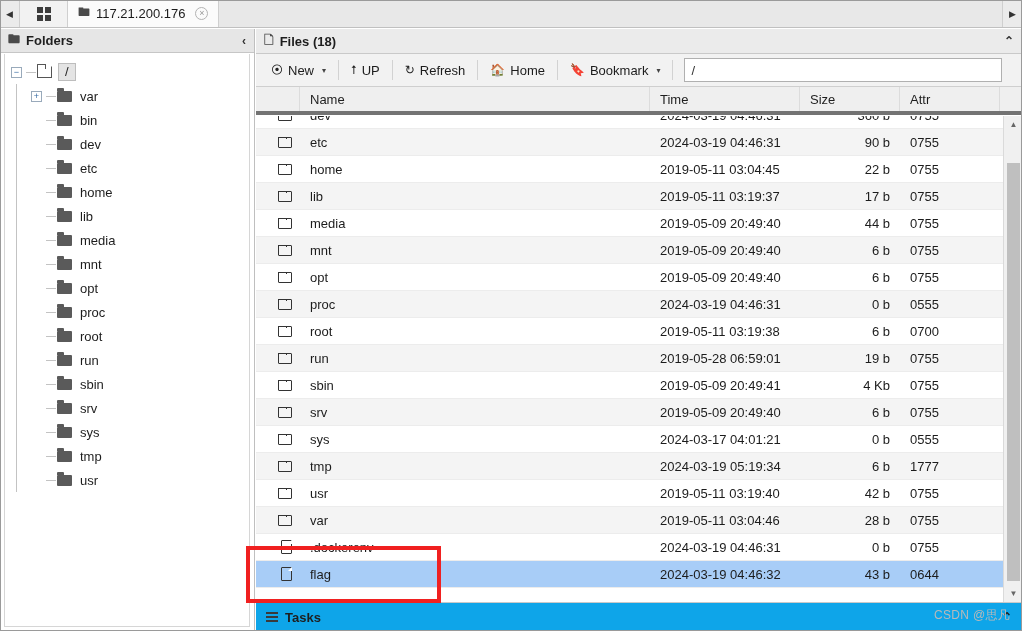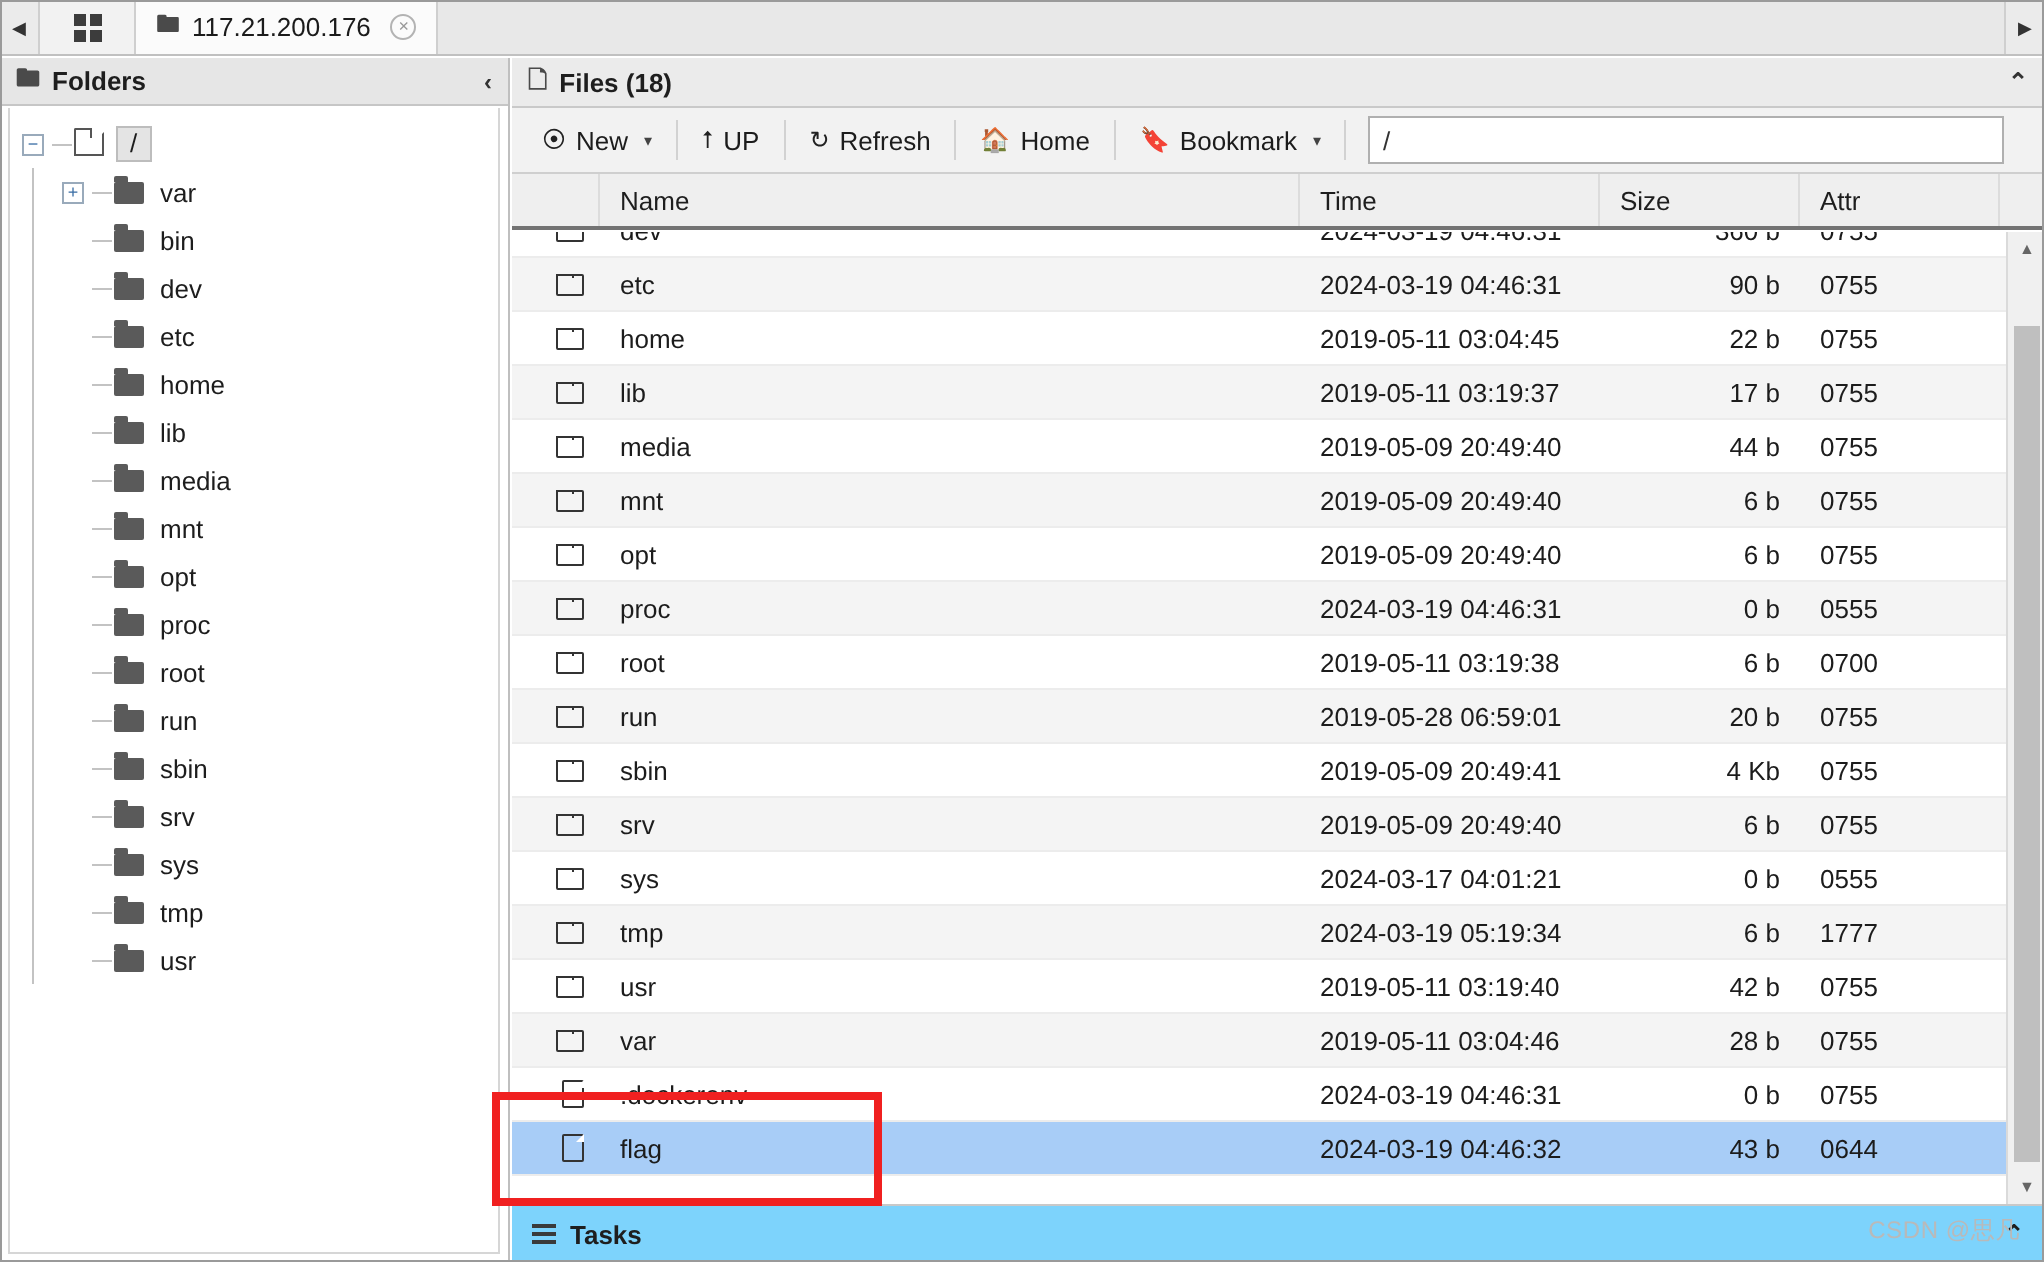--- a/index.html
+++ b/index.html
@@ -126,21 +126,21 @@
   #path-input {
     flex: 1; height: 24px; margin-left: 8px; margin-right: 14px;
     border: 1px solid #b0b0b0; background: #ffffff;
     font-family: "Liberation Sans", sans-serif; font-size: 13px;
     padding: 0 6px; color: #333; outline: none;
   }
 
   
   #table-head {
     display: flex; height: 28px; background: #efefef;
-    border-bottom: 2px solid #737373;
+    border-bottom: 4px solid #737373;
   }
   .th {
     display: flex; align-items: center; padding: 0 10px;
     font-size: 13px; color: #1e1e1e; border-right: 1px solid #dcdcdc;
   }
   .th.c-icon { width: 44px; }
   .th.c-name { width: 350px; }
   .th.c-time { width: 150px; }
   .th.c-size { width: 100px; }
   .th.c-attr { width: 100px; }
@@ -195,21 +195,21 @@
   }
   .sb-arrow.bottom { position: absolute; bottom: 0; left: 0; }
   #sb-thumb {
     position: absolute; left: 3px; width: 13px; top: 47px; height: 418px;
     background: #bfbfbf; cursor: pointer;
   }
 
   
   #tasks-bar {
     position: absolute; left: 0; bottom: 0; width: 766px; height: 29px;
-    background: #7dd3fc; border-top: 1px solid #c9c9c9;
+    background: #0ea5e9; border-top: 1px solid #c9c9c9;
     display: flex; align-items: center; padding: 0 10px; gap: 7px;
     font-weight: bold; font-size: 13px; color: #1e1e1e;
   }
   #tasks-bar .chev { margin-left: auto; font-size: 12px; cursor: pointer; }
   .tasks-glyph { display: inline-block; width: 12px; height: 11px; position: relative; }
   .tasks-glyph i { position: absolute; left: 0; width: 12px; height: 2px; background: #3a3a3a; }
   .tasks-glyph i:nth-child(1) { top: 0; }
   .tasks-glyph i:nth-child(2) { top: 4px; }
   .tasks-glyph i:nth-child(3) { top: 8px; }
 
@@ -521,21 +521,21 @@
           <div class="td c-time">2019-05-11 03:19:38</div>
           <div class="td c-size">6 b</div>
           <div class="td c-attr">0700</div>
         </div>
         <div class="row even">
           <div class="td c-icon">
             <span class="ic-folder"></span>
           </div>
           <div class="td c-name">run</div>
           <div class="td c-time">2019-05-28 06:59:01</div>
-          <div class="td c-size">20 b</div>
+          <div class="td c-size">19 b</div>
           <div class="td c-attr">0755</div>
         </div>
         <div class="row odd">
           <div class="td c-icon">
             <span class="ic-folder"></span>
           </div>
           <div class="td c-name">sbin</div>
           <div class="td c-time">2019-05-09 20:49:41</div>
           <div class="td c-size">4 Kb</div>
           <div class="td c-attr">0755</div>

